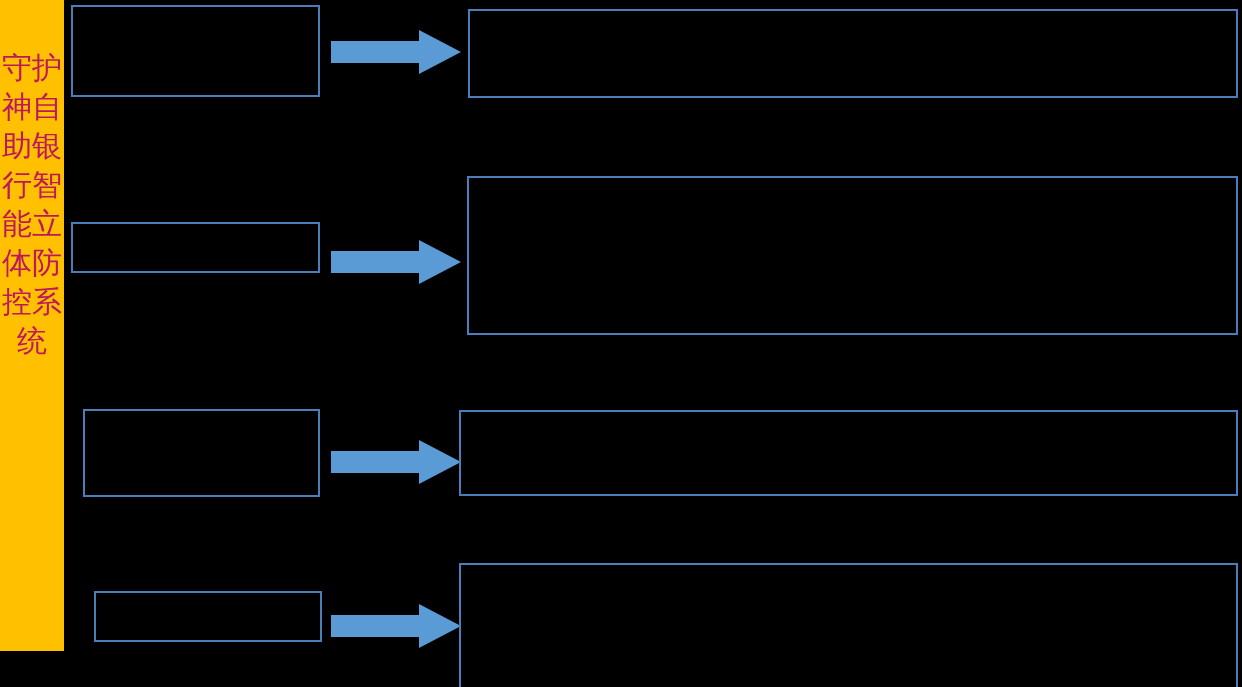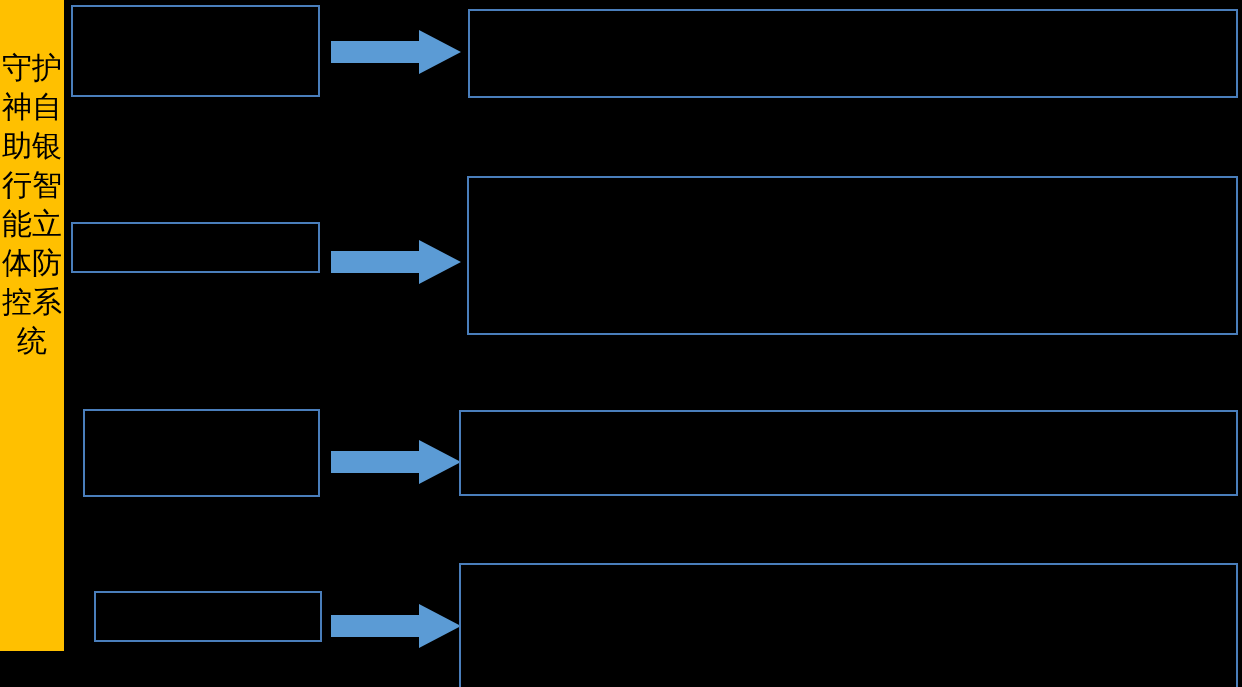--- a/index.html
+++ b/index.html
@@ -71,21 +71,21 @@
     width: 100%;
     height: 100%;
   }
 </style>
 </head>
 <body>
 
 <div id="slide" style="width: 1242px; height: 687px; background: rgb(0, 0, 0);">
 
   <div id="title-banner" style="background: rgb(255, 192, 0);">
-    <div class="title-text" style="color: #000000;">守护神自助银行智能立体防控系统</div>
+    <div class="title-text" style="color: #be185d;">守护神自助银行智能立体防控系统</div>
   </div>
 
   <div class="dbox" id="left-box-1" style="left: 71px; top: 5px; width: 249px; height: 92px; border-color: rgb(74, 126, 187); background: rgb(0, 0, 0);">
     <span class="boxtext"></span>
   </div>
   <div class="block-arrow" id="arrow-1" style="left: 331px; top: 30px; width: 130px; height: 44px;">
     <svg viewBox="0 0 130 44" preserveAspectRatio="none">
       <polygon points="0,11 88,11 88,0 130,22 88,44 88,33 0,33" fill="#5B9BD5"></polygon>
     </svg>
   </div>

